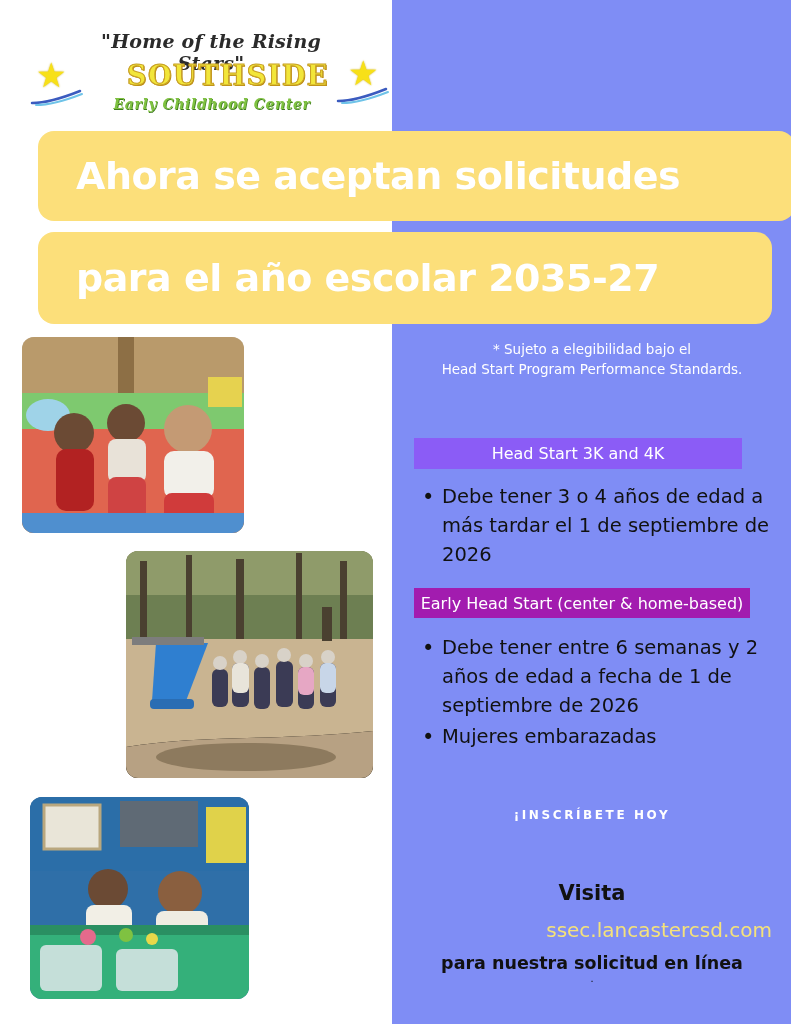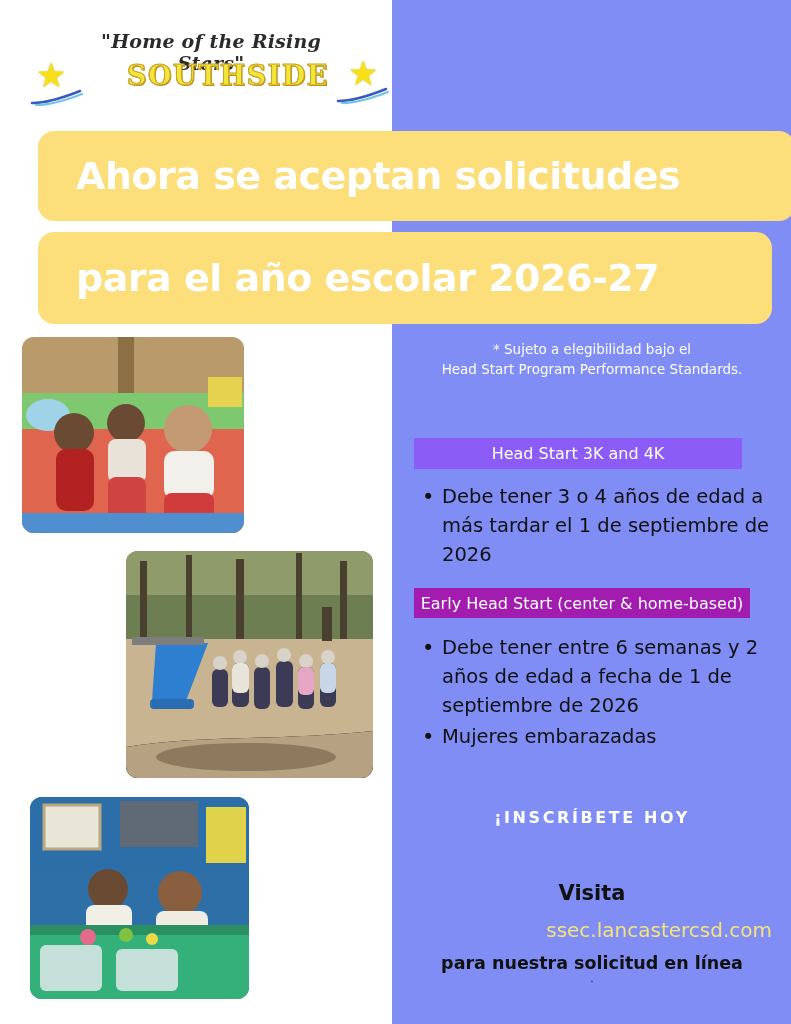--- a/index.html
+++ b/index.html
@@ -198,21 +198,21 @@
 
   .cta-enroll {
     position: absolute;
     left: 412px;
     top: 806px;
     width: 360px;
     text-align: center;
     color: #ffffff;
     font-family: "DejaVu Sans", sans-serif;
     font-weight: bold;
-    font-size: 16px;
+    font-size: 12px;
     letter-spacing: 2.6px;
     line-height: 1.55;
   }
   .cta-visit {
     position: absolute;
     left: 412px;
     top: 881px;
     width: 360px;
     text-align: center;
     color: #111111;
@@ -267,24 +267,25 @@
     </svg>
     <div class="star left">★</div>
 
     <svg class="comet right" viewBox="0 0 58 20">
       <path d="M2 17 C14 17, 30 13, 50 5" stroke="#3b5bbf" stroke-width="2.5" fill="none" stroke-linecap="round"></path>
       <path d="M6 19 C18 19, 34 15, 52 8" stroke="#6fc3e8" stroke-width="2" fill="none" stroke-linecap="round"></path>
     </svg>
     <div class="star right">★</div>
 
     <div class="southside">SOUTHSIDE</div>
+    <div class="ecc">Early Childhood Center</div>
   </div>
 
   <div class="headline headline-1">Ahora se aceptan solicitudes</div>
-  <div class="headline headline-2">para el año escolar 2026-27</div>
+  <div class="headline headline-2">para el año escolar 2035-27</div>
 
   <div class="photo photo-1">
     <svg viewBox="0 0 222 196" width="222" height="196" preserveAspectRatio="none">
       <rect width="222" height="196" fill="#d8cbb6"></rect>
       <rect x="0" y="0" width="222" height="58" fill="#b99a6b"></rect>
       <rect x="96" y="0" width="16" height="58" fill="#8d6f45"></rect>
       <rect x="0" y="56" width="222" height="140" fill="#7ec96f"></rect>
       <rect x="0" y="92" width="222" height="104" fill="#e0654f"></rect>
       <ellipse cx="26" cy="78" rx="22" ry="16" fill="#9fd3e8"></ellipse>
       <circle cx="52" cy="96" r="20" fill="#6b4a34"></circle>

